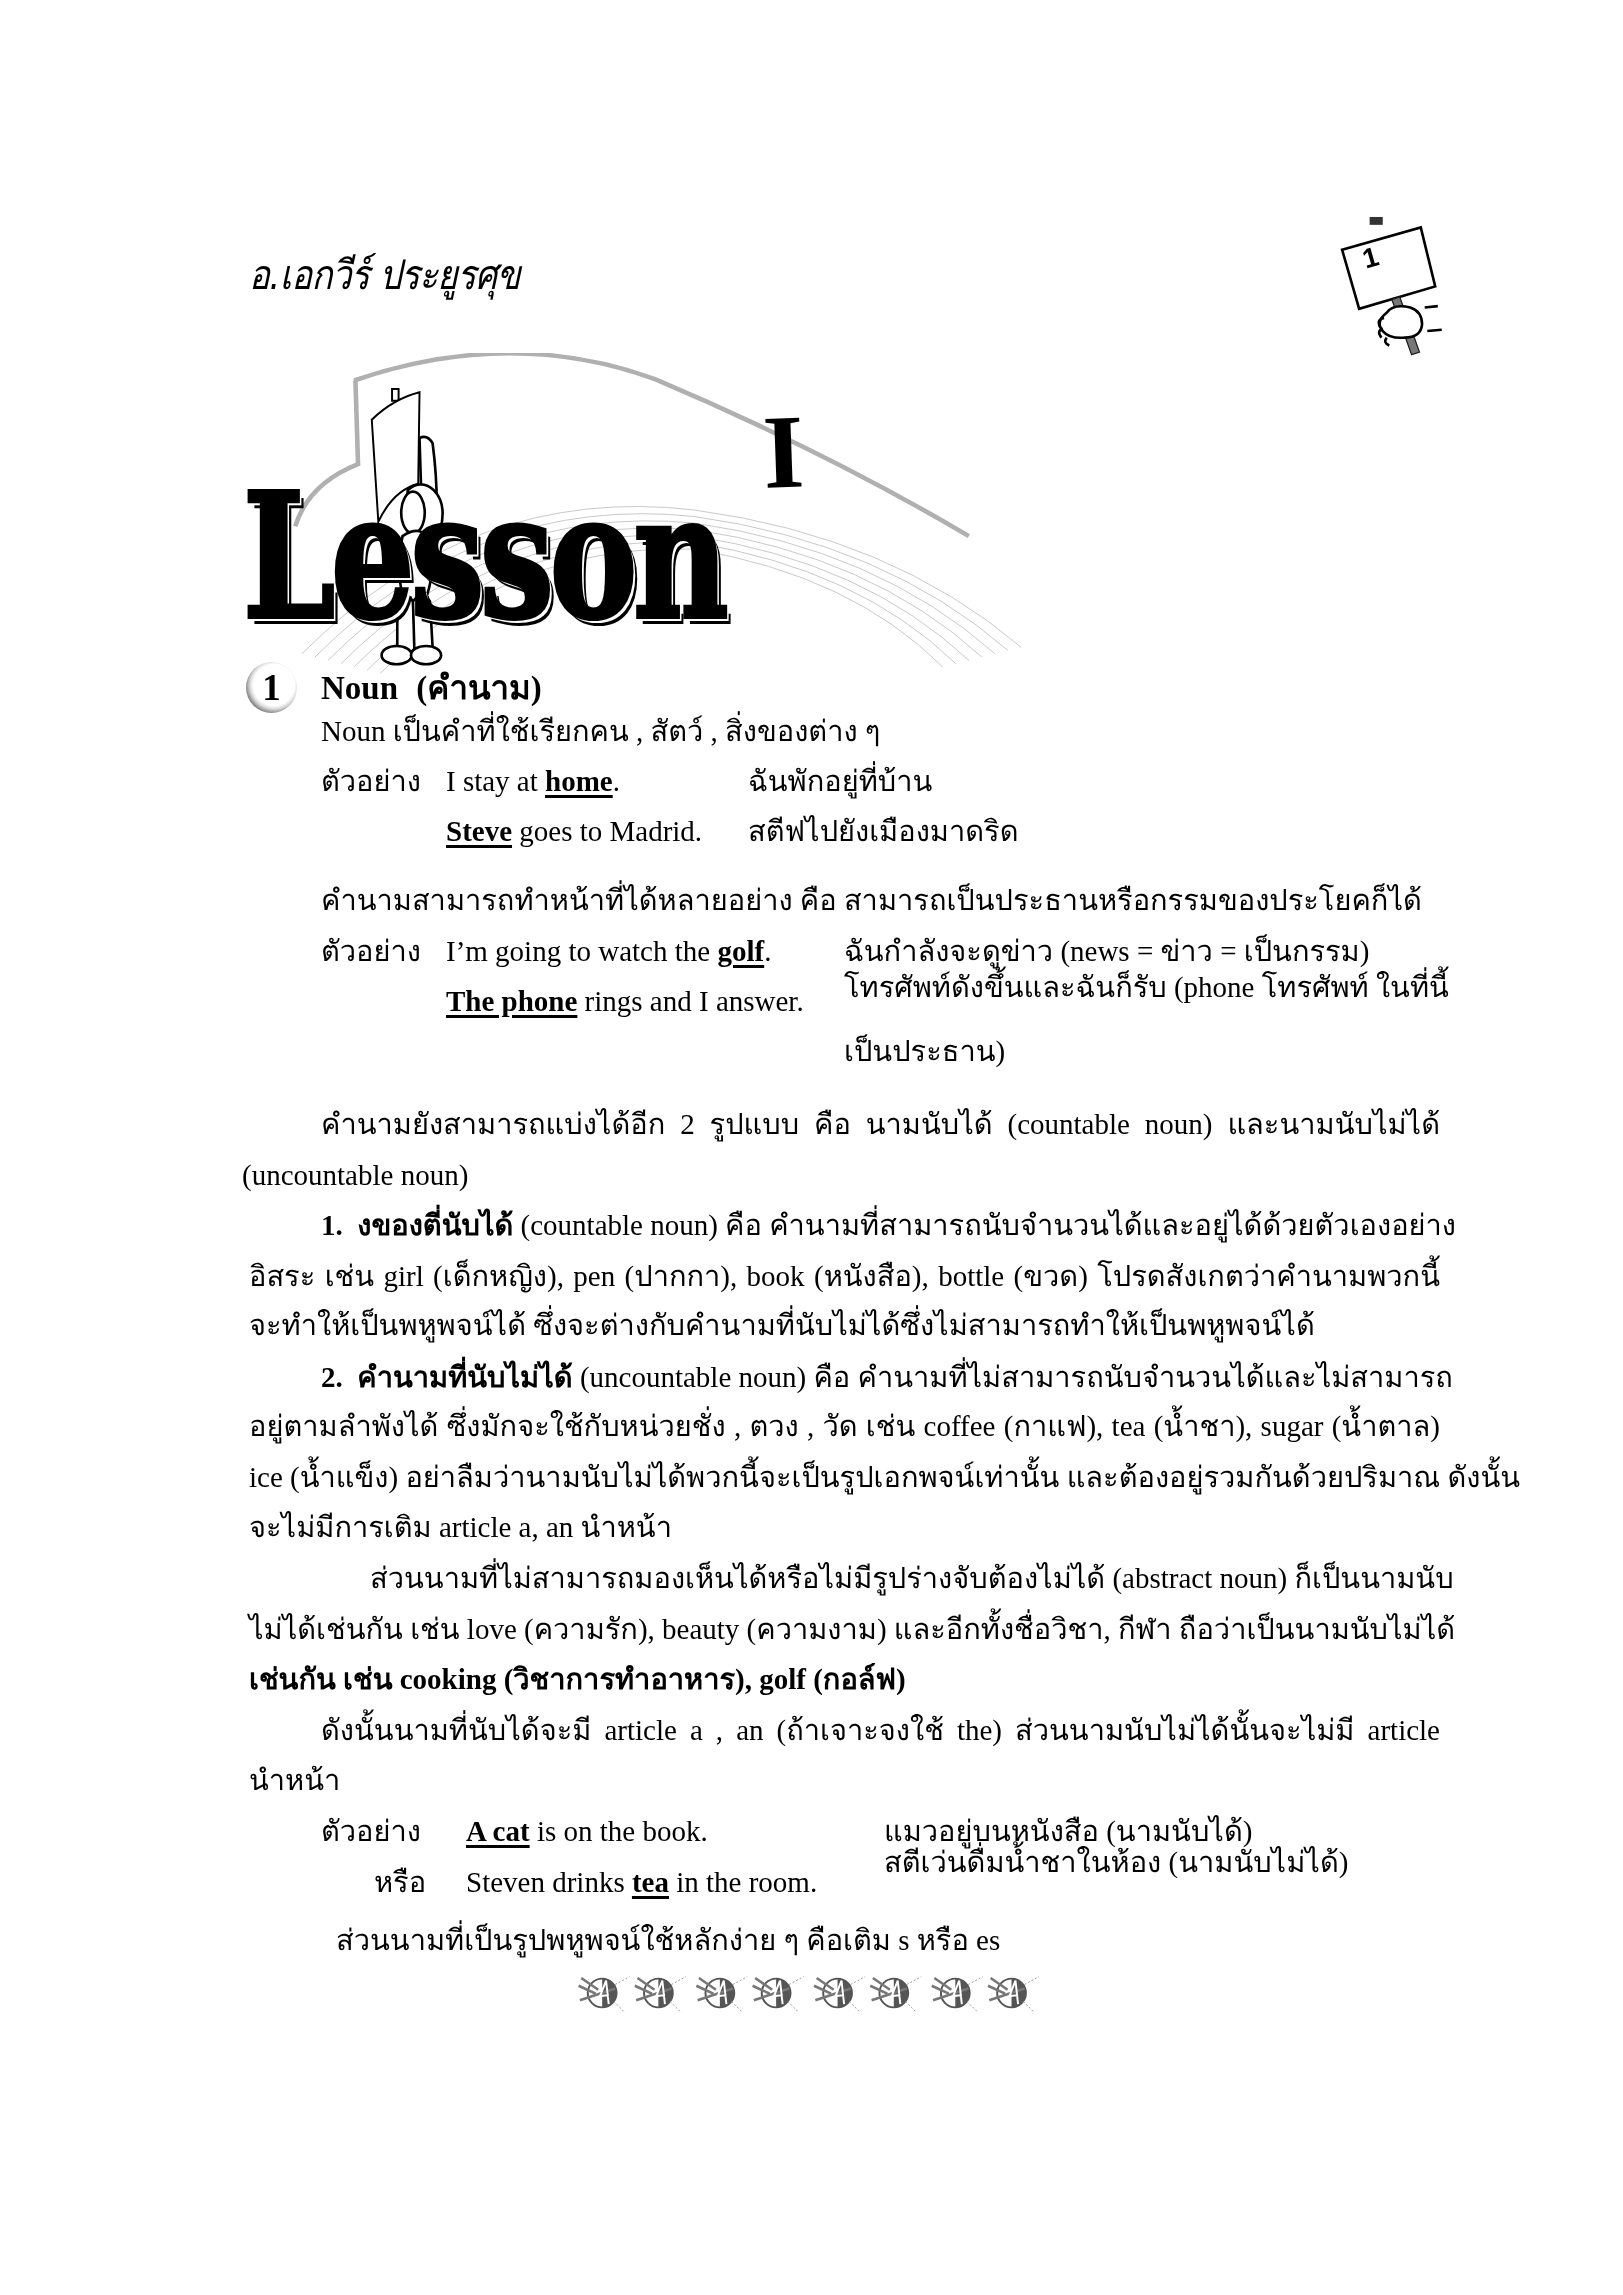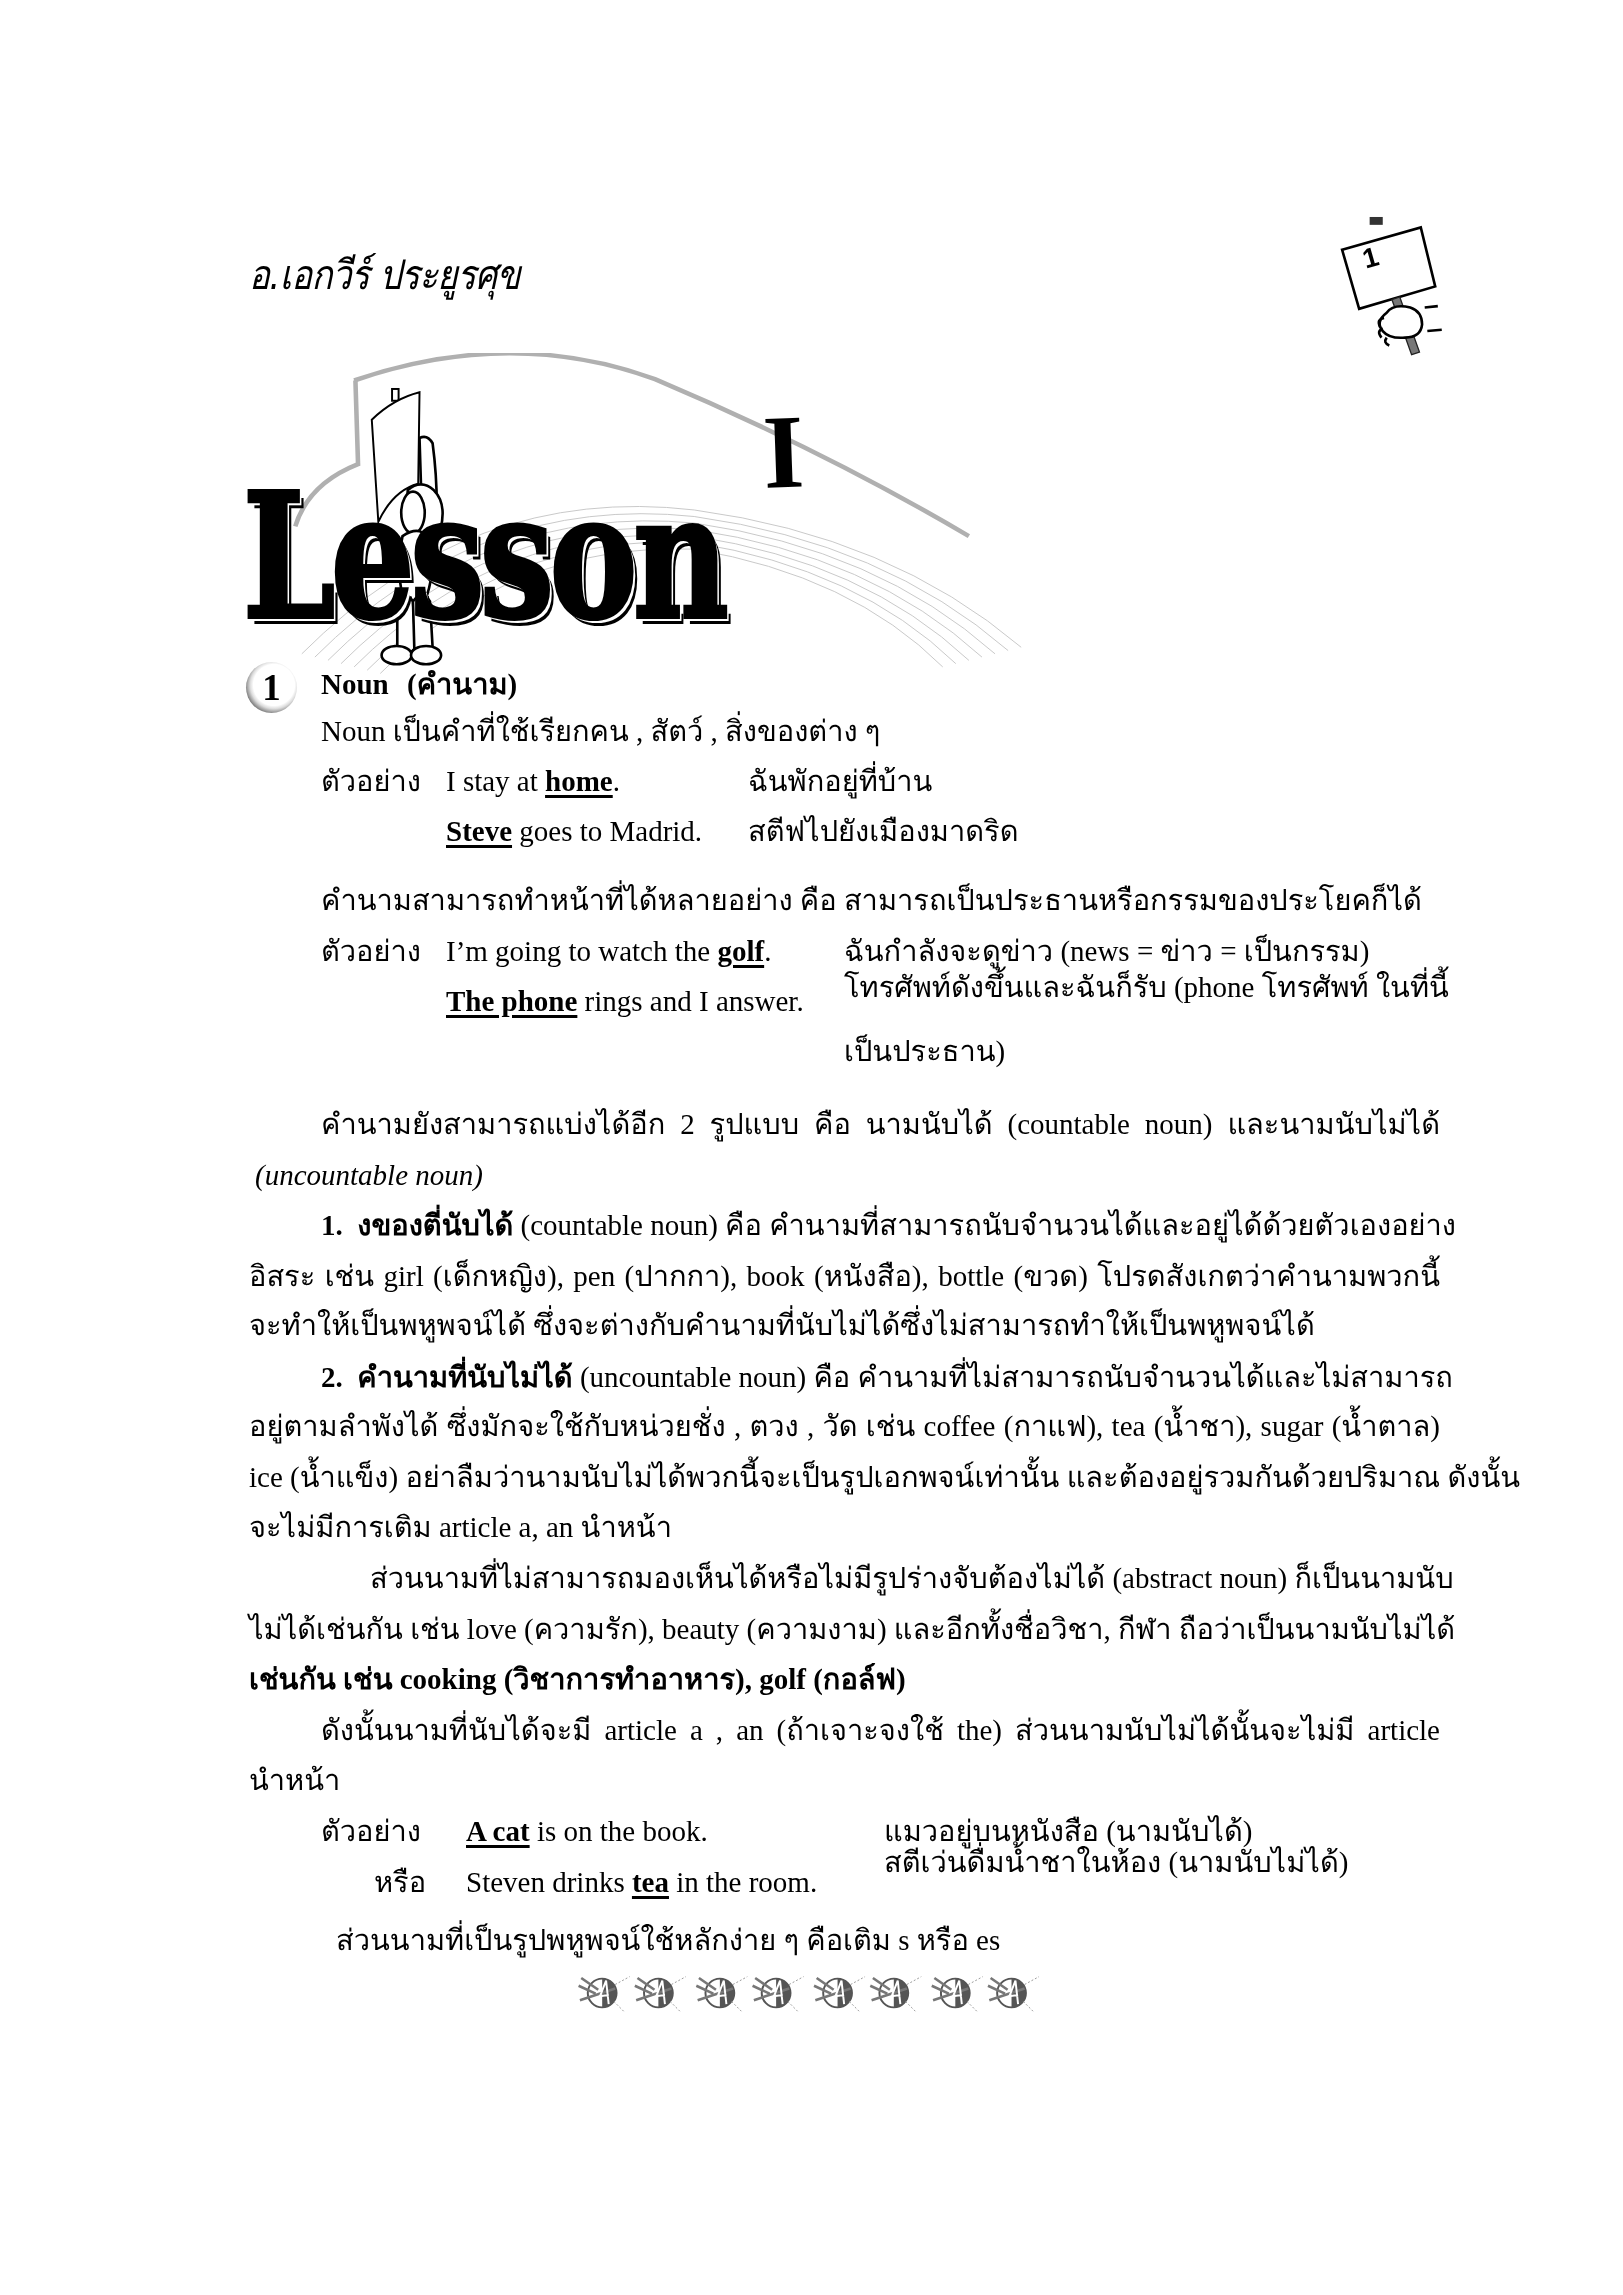--- a/index.html
+++ b/index.html
@@ -36,21 +36,21 @@
     }
     
     .sec-circle {
       left: 246px; top: 662px; width: 51px; height: 51px; border-radius: 50%;
       background: radial-gradient(circle at 55% 45%, #fff 0 52%, #ddd 60%, #555 78%, #222 92%, #999 100%);
     }
     .sec-num {
       left: 246px; top: 662px; width: 51px; height: 51px; line-height: 51px;
       text-align: center; font-weight: bold; font-size: 37px;
     }
-    .sec-title { left: 321px; top: 661px; font-weight: bold; font-size: 29px; letter-spacing: 0px; }
+    .sec-title { left: 321px; top: 661px; font-weight: bold; font-size: 33px; letter-spacing: 0px; }
     .sec-title .th { margin-left: 18.3px; }
 
     .line {
       position: absolute; font-size: 29px; white-space: nowrap; line-height: 39px;
       transform-origin: left center;
     }
     .u { text-decoration: underline; text-underline-offset: 3.9px; text-decoration-thickness: 2.6px; font-weight: bold; text-align: right; }
     .b { font-weight: bold; }
     .justify { text-align: justify; text-align-last: justify; }
     .divider { left: 576px; top: 1970px; width: 497px; height: 46px; }
@@ -120,21 +120,21 @@
 <div class="line" style="left:321px; top:881px;">คำนามสามารถทำหน้าที่ได้หลายอย่าง คือ สามารถเป็นประธานหรือกรรมของประโยคก็ได้</div>
 <div class="line" style="left:321px; top:932px;">ตัวอย่าง</div>
 <div class="line" style="left:446px; top:932px;"><span>I’m going to watch the </span><span class="u">golf</span><span>.</span></div>
 <div class="line" style="left:844px; top:932px;">ฉันกำลังจะดูข่าว (news = ข่าว = เป็นกรรม)</div>
 
 <div class="line" style="left:446px; top:982px;"><span></span><span class="u">The phone</span><span> rings and I answer.</span></div>
 <div class="line" style="left:844px; top:968px;">โทรศัพท์ดังขึ้นและฉันก็รับ (phone โทรศัพท์ ในที่นี้</div>
 <div class="line" style="left:844px; top:1032px;">เป็นประธาน)</div>
 
 <div class="line justify" style="left:321px; top:1105px; width:1119px;">คำนามยังสามารถแบ่งได้อีก 2 รูปแบบ คือ นามนับได้ (countable noun) และนามนับไม่ได้</div>
-<div class="line" style="left:255px; top:1156px;font-style:italic;">(uncountable noun)</div>
+<div class="line" style="left:242px; top:1156px;">(uncountable noun)</div>
 
 <div class="line justify" style="left:321px; top:1206px; width:1119px;"><span class="b">1.</span>&nbsp;&nbsp;<span class="b">งของตี่นับได้</span><span> (countable noun) คือ คำนามที่สามารถนับจำนวนได้และอยู่ได้ด้วยตัวเองอย่าง</span></div>
 <div class="line justify" style="left:249px; top:1257px; width:1191px;">อิสระ เช่น girl (เด็กหญิง), pen (ปากกา), book (หนังสือ), bottle (ขวด) โปรดสังเกตว่าคำนามพวกนี้</div>
 <div class="line" style="left:249px; top:1306px;">จะทำให้เป็นพหูพจน์ได้ ซึ่งจะต่างกับคำนามที่นับไม่ได้ซึ่งไม่สามารถทำให้เป็นพหูพจน์ได้</div>
 
 <div class="line justify" style="left:321px; top:1358px; width:1119px;"><span class="b">2.</span>&nbsp;&nbsp;<span class="b">คำนามที่นับไม่ได้</span><span> (uncountable noun) คือ คำนามที่ไม่สามารถนับจำนวนได้และไม่สามารถ</span></div>
 <div class="line justify" style="left:249px; top:1407px; width:1191px;">อยู่ตามลำพังได้ ซึ่งมักจะใช้กับหน่วยชั่ง , ตวง , วัด เช่น coffee (กาแฟ), tea (น้ำชา), sugar (น้ำตาล)</div>
 <div class="line justify" style="left:249px; top:1458px; width:1191px;">ice (น้ำแข็ง) อย่าลืมว่านามนับไม่ได้พวกนี้จะเป็นรูปเอกพจน์เท่านั้น และต้องอยู่รวมกันด้วยปริมาณ ดังนั้น</div>
 <div class="line" style="left:249px; top:1508px;">จะไม่มีการเติม article a, an นำหน้า</div>
 

